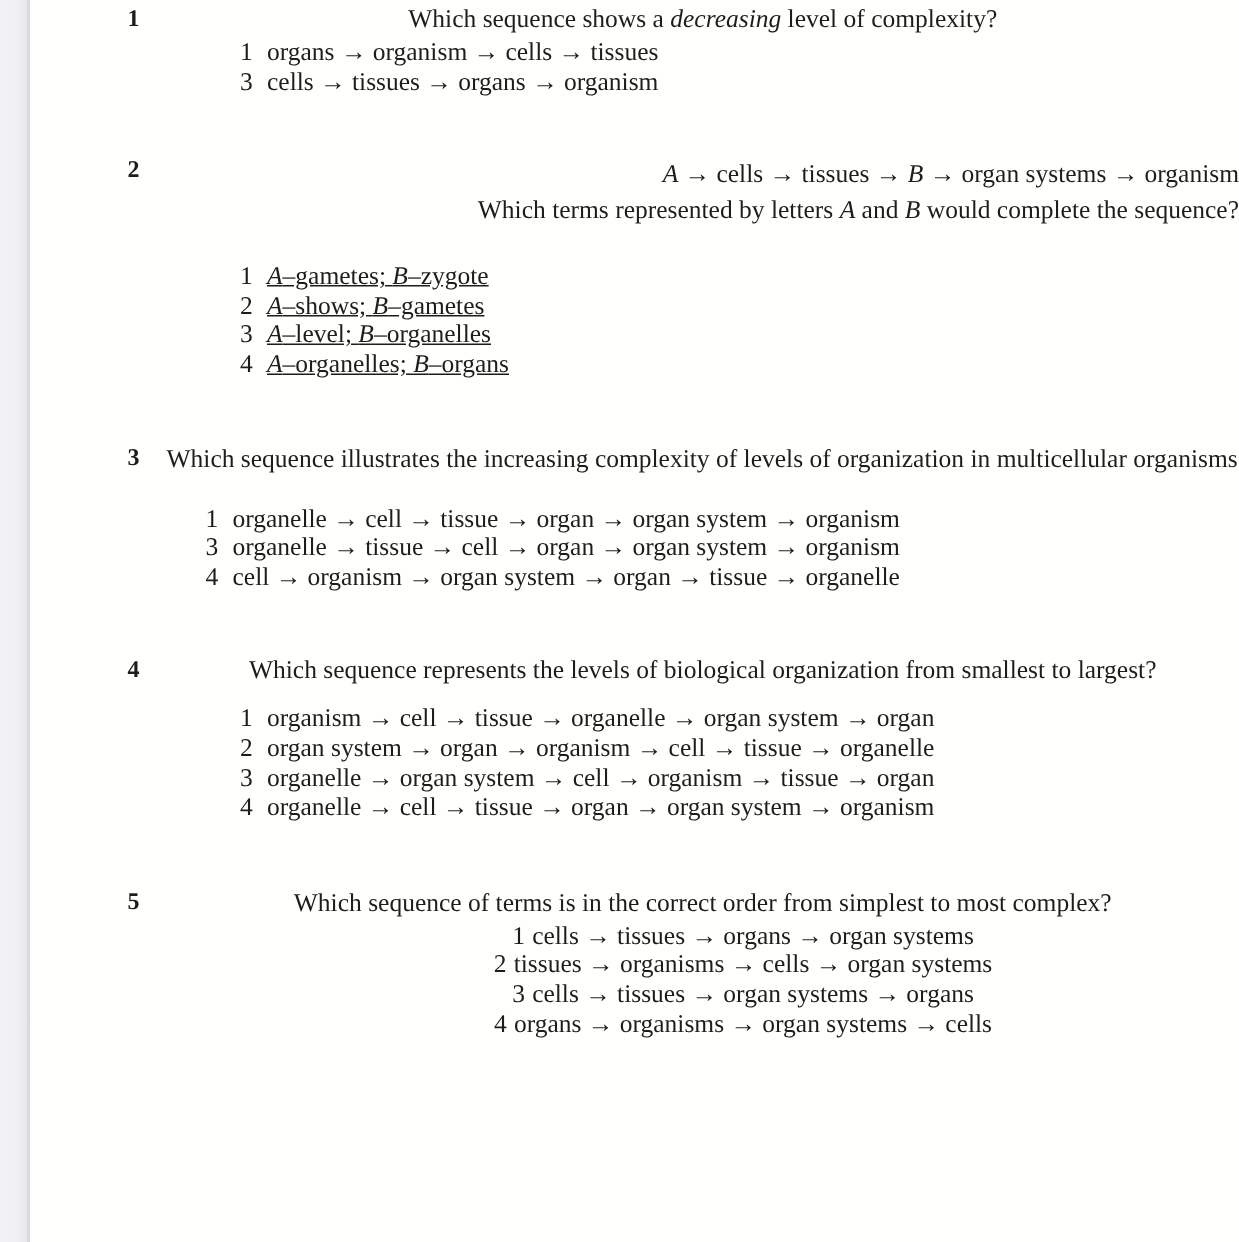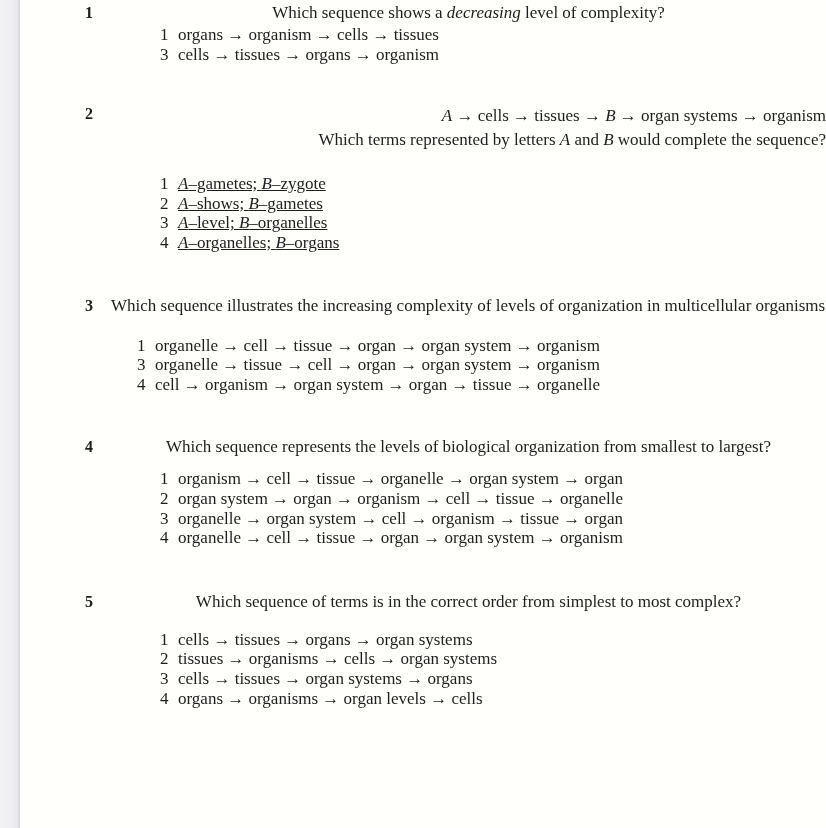--- a/index.html
+++ b/index.html
@@ -62,21 +62,21 @@
   }
   .options {
     margin-left: 49px;
     margin-top: 17px;
     line-height: 19.6px;
   }
   .question:nth-of-type(1) .options { margin-top: 2px; }
   .question:nth-of-type(2) .options { margin-top: 22px; text-decoration: underline; }
   .question:nth-of-type(3) .options { margin-top: 20px; margin-left: 26px; }
   .question:nth-of-type(4) .options { margin-top: 12px; }
-  .question:nth-of-type(5) .options { margin-top: 18px; }
+  .question:nth-of-type(5) .options { margin-top: 2px; text-align: center; }
   .opt-num {
     display: inline-block;
     width: 18px;
   }
   .it { font-style: italic; }
 </style>
 </head>
 <body>
 
 <div class="page-edge"></div>
@@ -129,17 +129,17 @@
   </section>
 
   <section class="question">
     <span class="q-num">5</span>
     <div class="q-prompt"><span>Which sequence of terms is in the correct order from simplest to most complex?</span></div>
 
     <div class="options">
           <div class="option"><span class="opt-num">1</span><span class="opt-text"><span>cells → tissues → organs → organ systems</span></span></div>
           <div class="option"><span class="opt-num">2</span><span class="opt-text"><span>tissues → organisms → cells → organ systems</span></span></div>
           <div class="option"><span class="opt-num">3</span><span class="opt-text"><span>cells → tissues → organ systems → organs</span></span></div>
-          <div class="option"><span class="opt-num">4</span><span class="opt-text"><span>organs → organisms → organ levels → cells</span></span></div>
+          <div class="option"><span class="opt-num">4</span><span class="opt-text"><span>organs → organisms → organ systems → cells</span></span></div>
         </div>
   </section>
 </div>
 </div>
 
 </body></html>

